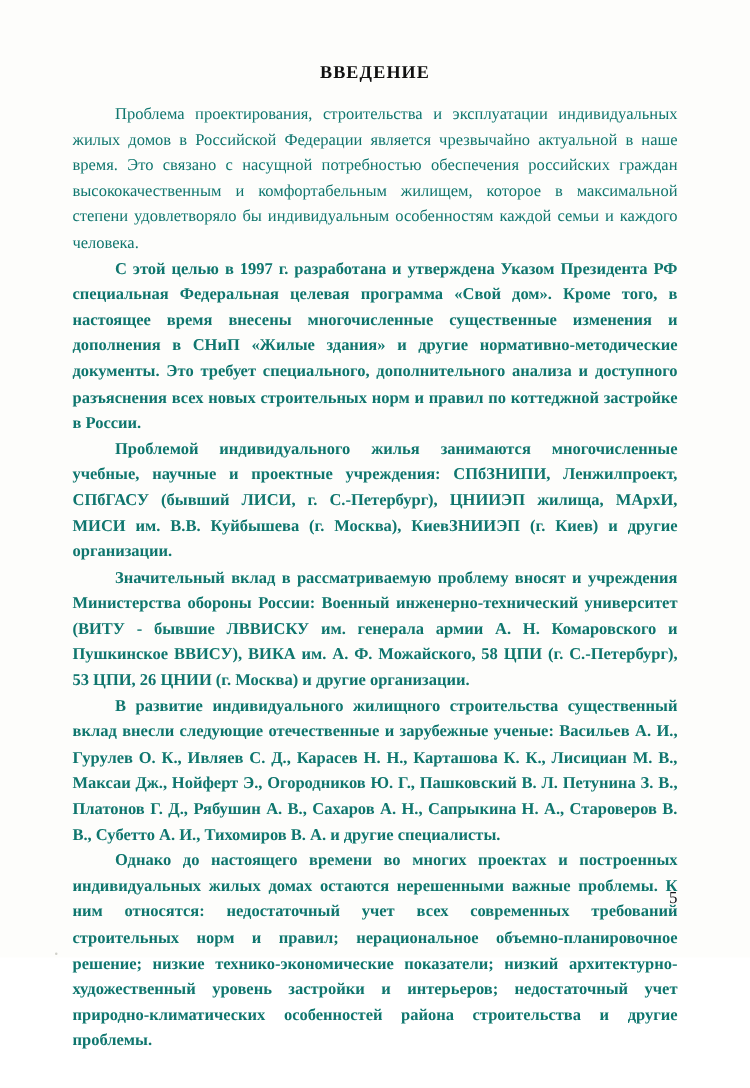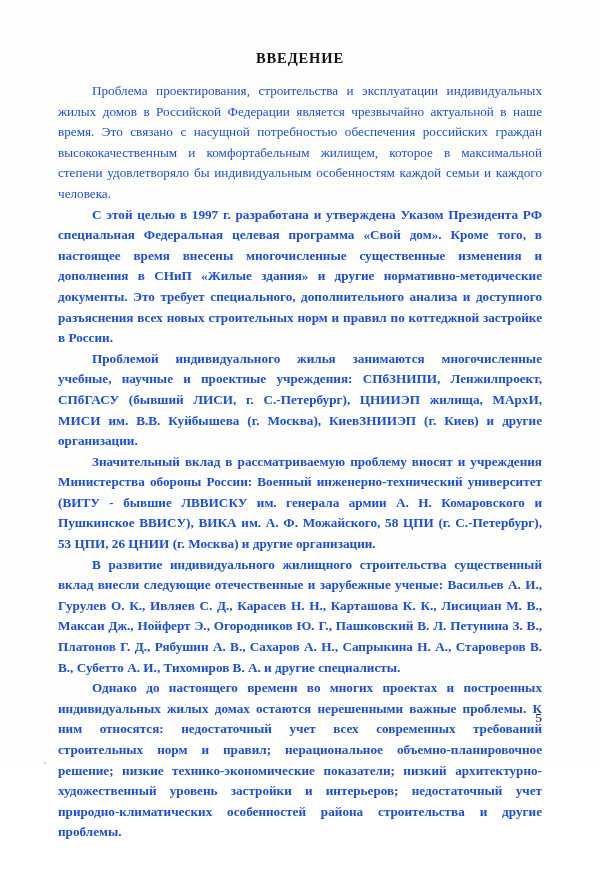--- a/index.html
+++ b/index.html
@@ -30,21 +30,21 @@
     margin: 6px 0 14px 0;
     color: #111;
   }
   .body-text p {
     margin: 0 0 0 0;
     text-align: justify;
     text-justify: inter-word;
     text-indent: 34px;
     font-size: 13.2px;
     line-height: 20.6px;
-    color: #1d4ed8;
+    color: #0f766e;
     hyphens: none;
   }
   .body-text p + p {
     margin-top: 0px;
     font-weight: bold;
   }
   .page-number {
     position: absolute;
     right: 58px;
     bottom: 40px;

